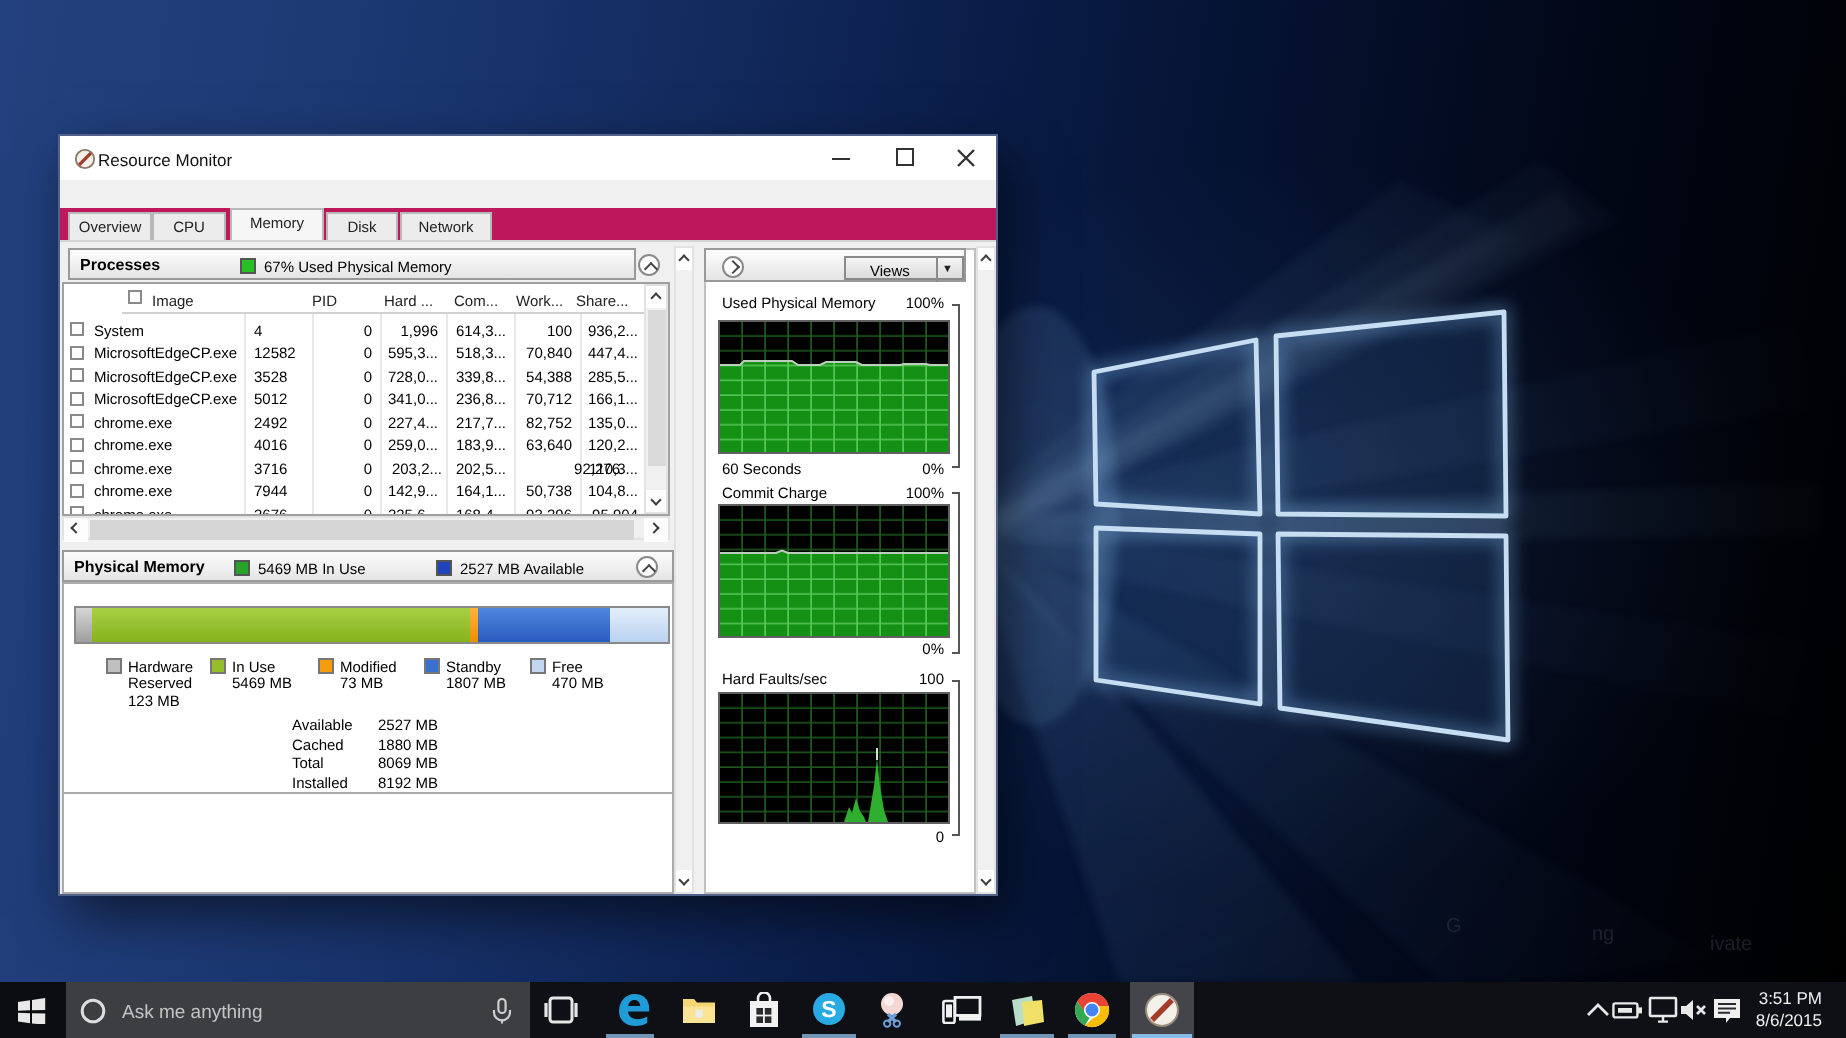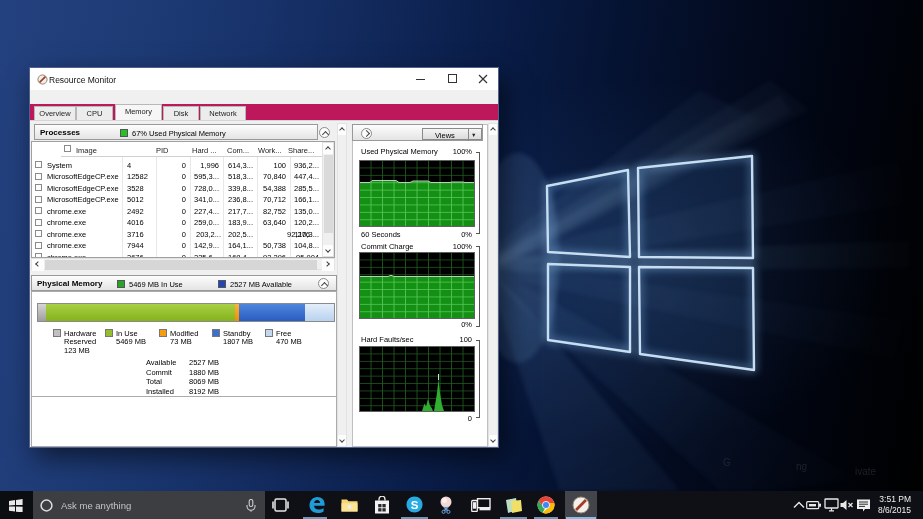--- a/index.html
+++ b/index.html
@@ -325,21 +325,21 @@
         <span class="lt" style="left:138px;top:45px">73 MB</span>
         <span class="legsq" style="left:180px;top:36.5px;background:#3a70d0"></span>
         <span class="lt" style="left:191px;top:36.5px">Standby</span>
         <span class="lt" style="left:191px;top:45px">1807 MB</span>
         <span class="legsq" style="left:233px;top:36.5px;background:#c3d8f0"></span>
         <span class="lt" style="left:244px;top:36.5px">Free</span>
         <span class="lt" style="left:244px;top:45px">470 MB</span>
 
         <span class="lt" style="left:114px;top:66px">Available</span>
         <span class="lt" style="left:157px;top:66px">2527 MB</span>
-        <span class="lt" style="left:114px;top:75.5px">Commit</span>
+        <span class="lt" style="left:114px;top:75.5px">Cached</span>
         <span class="lt" style="left:157px;top:75.5px">1880 MB</span>
         <span class="lt" style="left:114px;top:85px">Total</span>
         <span class="lt" style="left:157px;top:85px">8069 MB</span>
         <span class="lt" style="left:114px;top:94.5px">Installed</span>
         <span class="lt" style="left:157px;top:94.5px">8192 MB</span>
       </div>
       <div class="abs" style="left:1px;top:329px;width:306px;height:50px;background:#fff;border-left:1px solid #ababab;border-right:1px solid #ababab;border-bottom:1px solid #ababab"></div>
 
       <div class="scroll" style="left:307px;top:55px;width:10px;height:324px">
         <div class="sarr" style="top:0">

